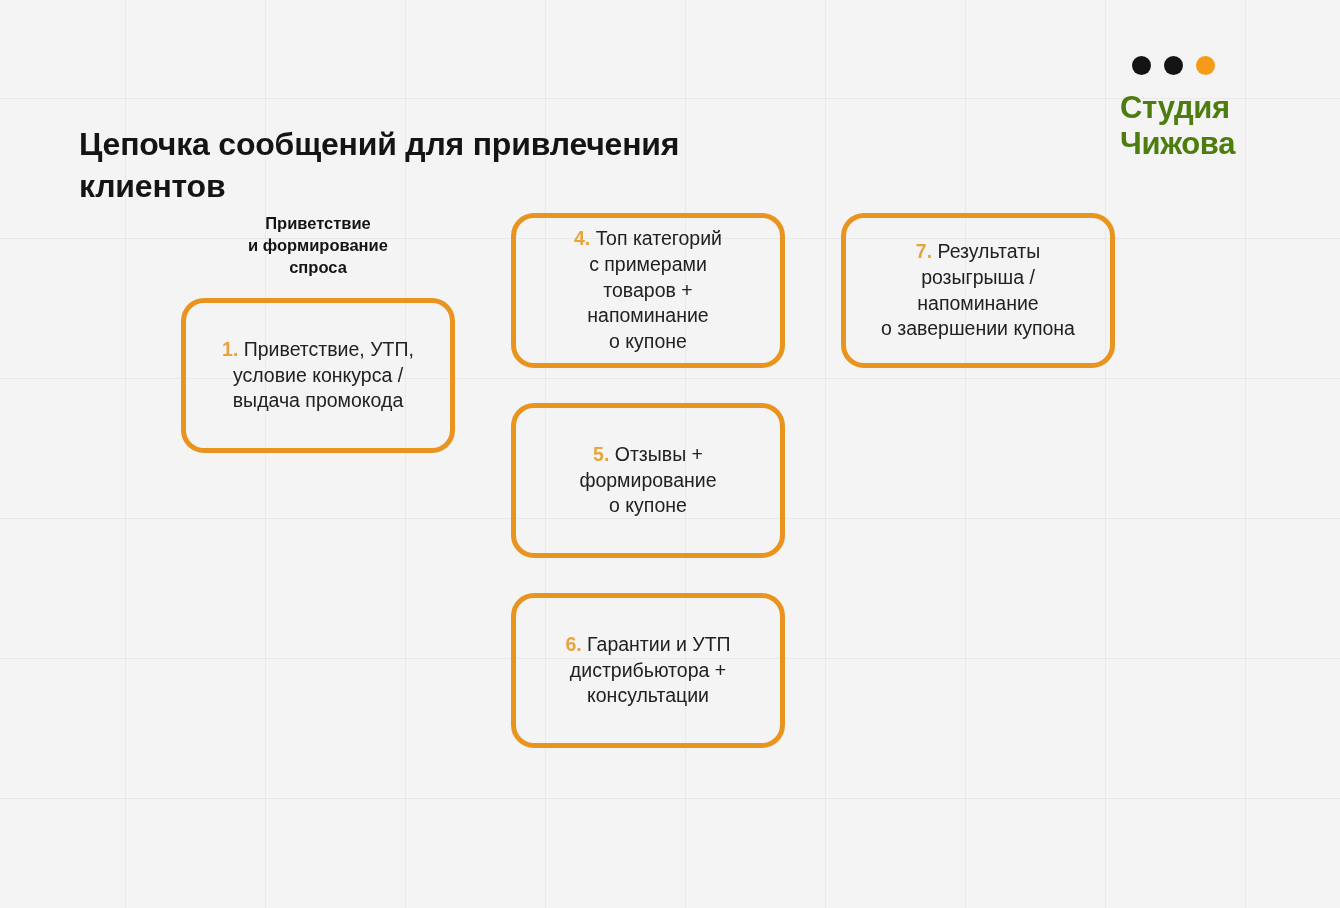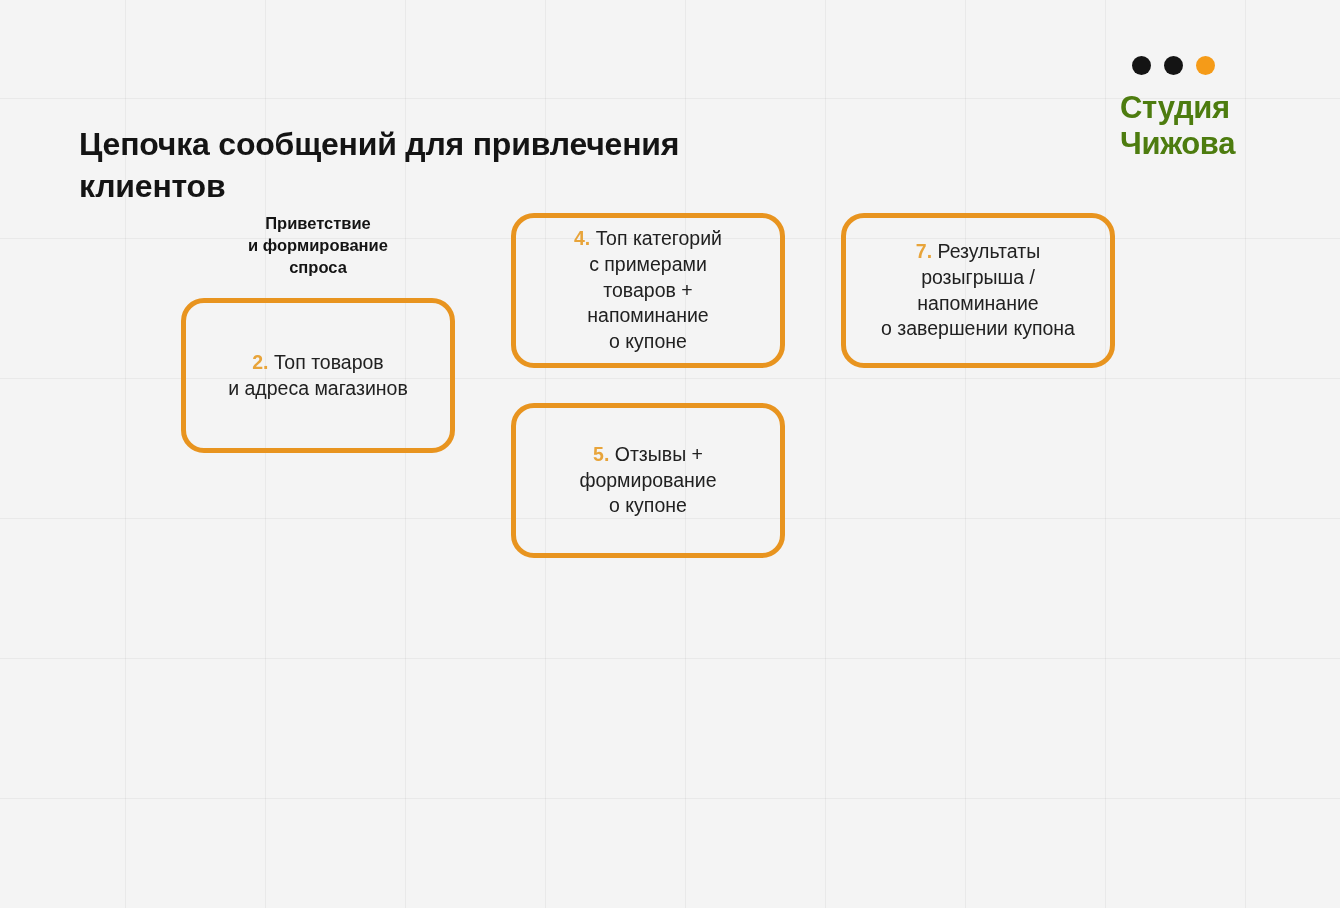--- a/index.html
+++ b/index.html
@@ -152,40 +152,46 @@
   </div>
 
   <div id="columns">
 
     <div class="column">
       <div class="col-head">Приветствие
 и формирование
 спроса</div>
       <div class="cards">
         <div class="card">
-          <div class="card-text"><span class="card-num">2.</span><span> Топ товаров
-и адреса магазинов</span></div>
+          <div class="card-text"><span class="card-num">1.</span><span> Приветствие, УТП,
+условие конкурса /
+выдача промокода</span></div>
         </div>
       </div>
     </div>
 
     <div class="column">
       <div class="cards">
         <div class="card">
           <div class="card-text"><span class="card-num">4.</span><span> Топ категорий
 с примерами
 товаров +
 напоминание
 о купоне</span></div>
         </div>
         <div class="card">
           <div class="card-text"><span class="card-num">5.</span><span> Отзывы +
 формирование
 о купоне</span></div>
         </div>
+        <div class="card">
+          <div class="card-text"><span class="card-num">6.</span><span> Гарантии и УТП
+дистрибьютора +
+консультации</span></div>
+        </div>
       </div>
     </div>
 
     <div class="column">
       <div class="cards">
         <div class="card">
           <div class="card-text"><span class="card-num">7.</span><span> Результаты
 розыгрыша /
 напоминание
 о завершении купона</span></div>

